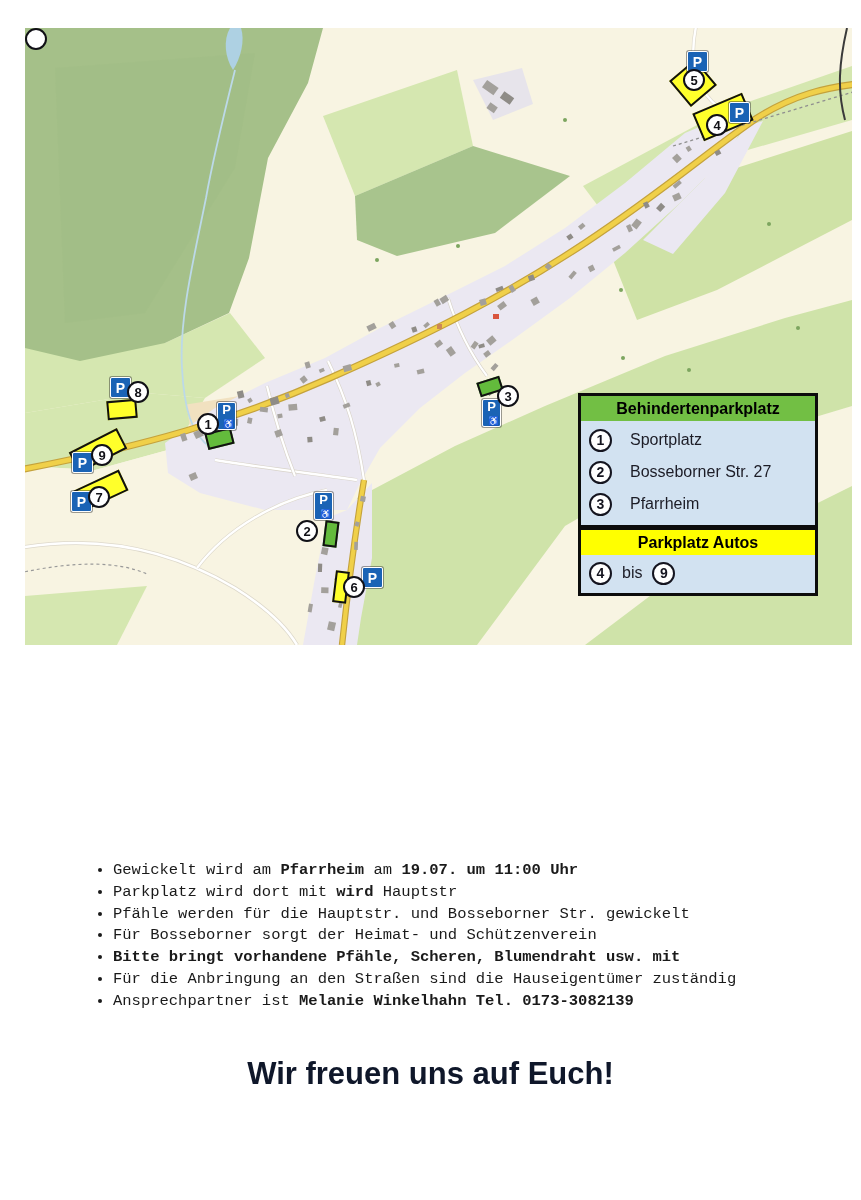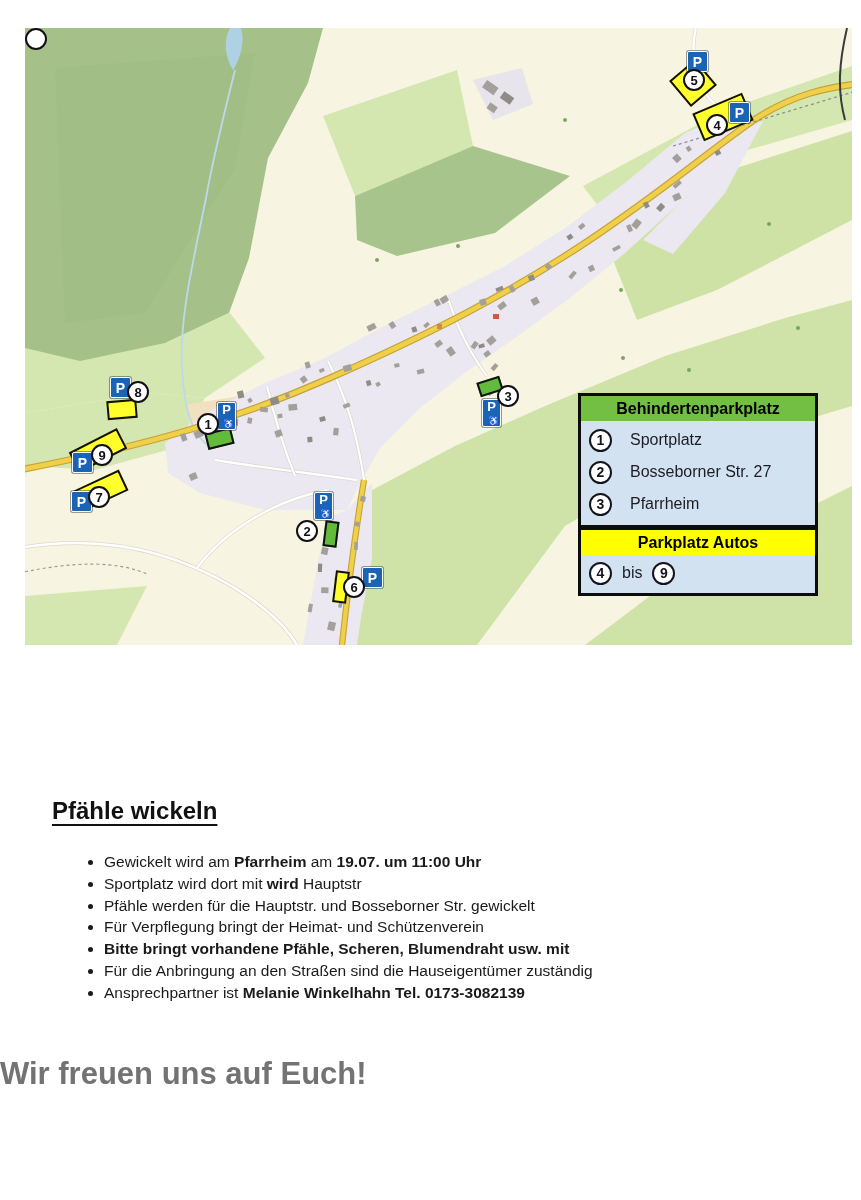--- a/index.html
+++ b/index.html
@@ -35,24 +35,24 @@
   .legend-row{display:flex;align-items:center;height:32px;}
   .l-circle{display:inline-flex;width:23px;height:23px;border-radius:50%;border:2.5px solid #14141f;background:#fff;
     box-sizing:border-box;align-items:center;justify-content:center;font-weight:bold;font-size:14px;color:#14141f;flex:0 0 auto;}
   .l-label{margin-left:18px;font-size:16px;color:#1c1c26;}
   .legend-row.range{height:30px;}
   .l-sep{margin:12px 10px;font-size:16px;color:#1c1c26;}
 
   
   .doc-heading{position:absolute;left:52px;top:797px;margin:0;font-size:24px;font-weight:bold;color:#111;
     text-decoration:underline;text-decoration-thickness:2px;text-underline-offset:5px;}
-  .bullets{position:absolute;left:52px;top:851px;width:640px;margin:0;padding:0 0 0 52px;list-style:disc;}
+  .bullets{position:absolute;left:52px;top:851px;width:640px;margin:9px;padding:0 0 0 52px;list-style:disc;font-family:Liberation Mono, monospace;}
   .bullets li{font-size:15.5px;line-height:21.8px;color:#1a1a1a;}
   .bullets .seg-b{font-weight:bold;}
-  .closing{position:absolute;left:0;top:1056px;width:861px;text-align:left;font-size:31px;font-weight:bold;color:#737373;}
+  .closing{position:absolute;left:0;top:1056px;width:861px;text-align:center;font-size:31px;font-weight:bold;color:#0f172a;}
 </style>
 </head>
 <body>
 
 <div class="page">
 
   <div class="map">
     <svg viewBox="0 0 827 617" width="827" height="617">
       <rect width="827" height="617" fill="#f8f4e2"></rect>
       <g>
@@ -300,25 +300,24 @@
       <div class="legend-body">
         <div class="legend-row range">
           <span class="l-circle">4</span>
           <span class="l-sep">bis</span>
           <span class="l-circle">9</span>
         </div>
       </div>
     </div>
   </div>
 
-  <h1 class="doc-heading">Pfähle wickeln</h1>
   <ul class="bullets">
       <li><span>Gewickelt wird am </span><span class="seg-b">Pfarrheim</span><span> am </span><span class="seg-b">19.07. um 11:00 Uhr</span></li>
-      <li><span>Sportplatz wird dort mit </span><span class="seg-b">wird</span><span> Hauptstr</span></li>
+      <li><span>Parkplatz wird dort mit </span><span class="seg-b">wird</span><span> Hauptstr</span></li>
       <li><span>Pfähle werden für die Hauptstr. und Bosseborner Str. gewickelt</span></li>
-      <li><span>Für Verpflegung bringt der Heimat- und Schützenverein</span></li>
+      <li><span>Für Bosseborner sorgt der Heimat- und Schützenverein</span></li>
       <li><span class="seg-b">Bitte bringt vorhandene Pfähle, Scheren, Blumendraht usw. mit</span></li>
       <li><span>Für die Anbringung an den Straßen sind die Hauseigentümer zuständig</span></li>
       <li><span>Ansprechpartner ist </span><span class="seg-b">Melanie Winkelhahn Tel. 0173-3082139</span></li>
     </ul>
   <div class="closing">Wir freuen uns auf Euch!</div>
 
 </div>
 
 </body></html>

